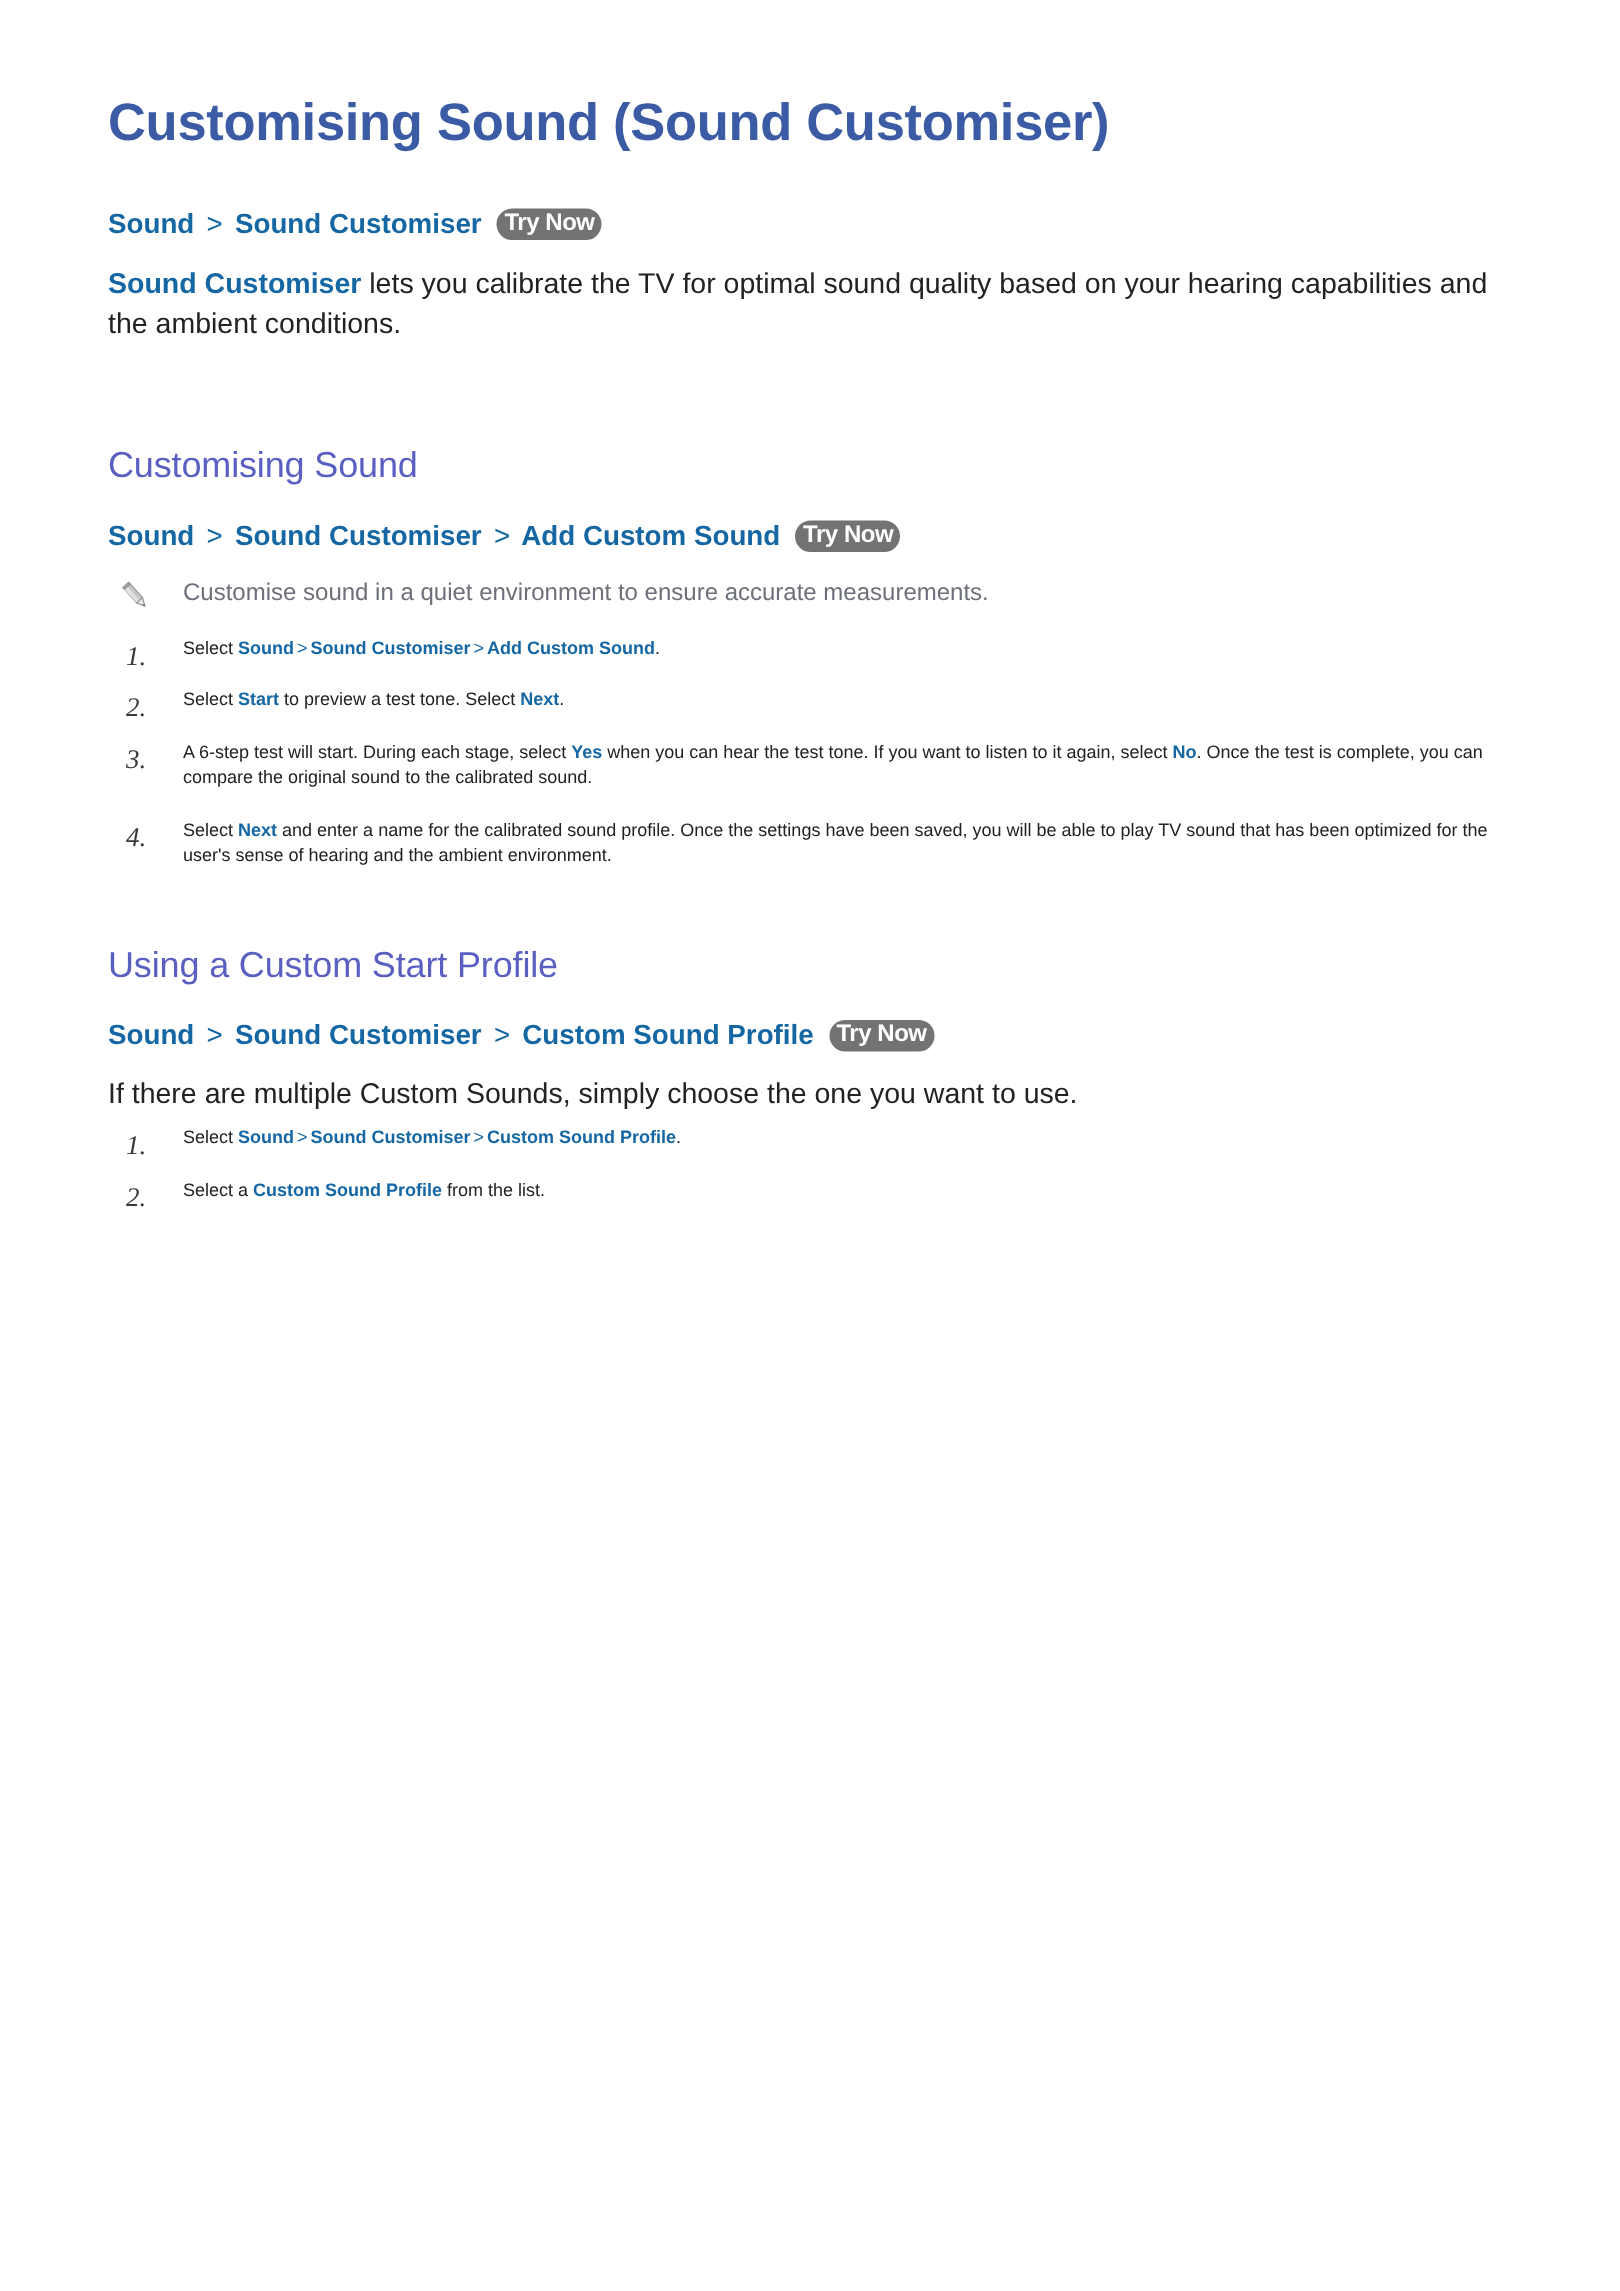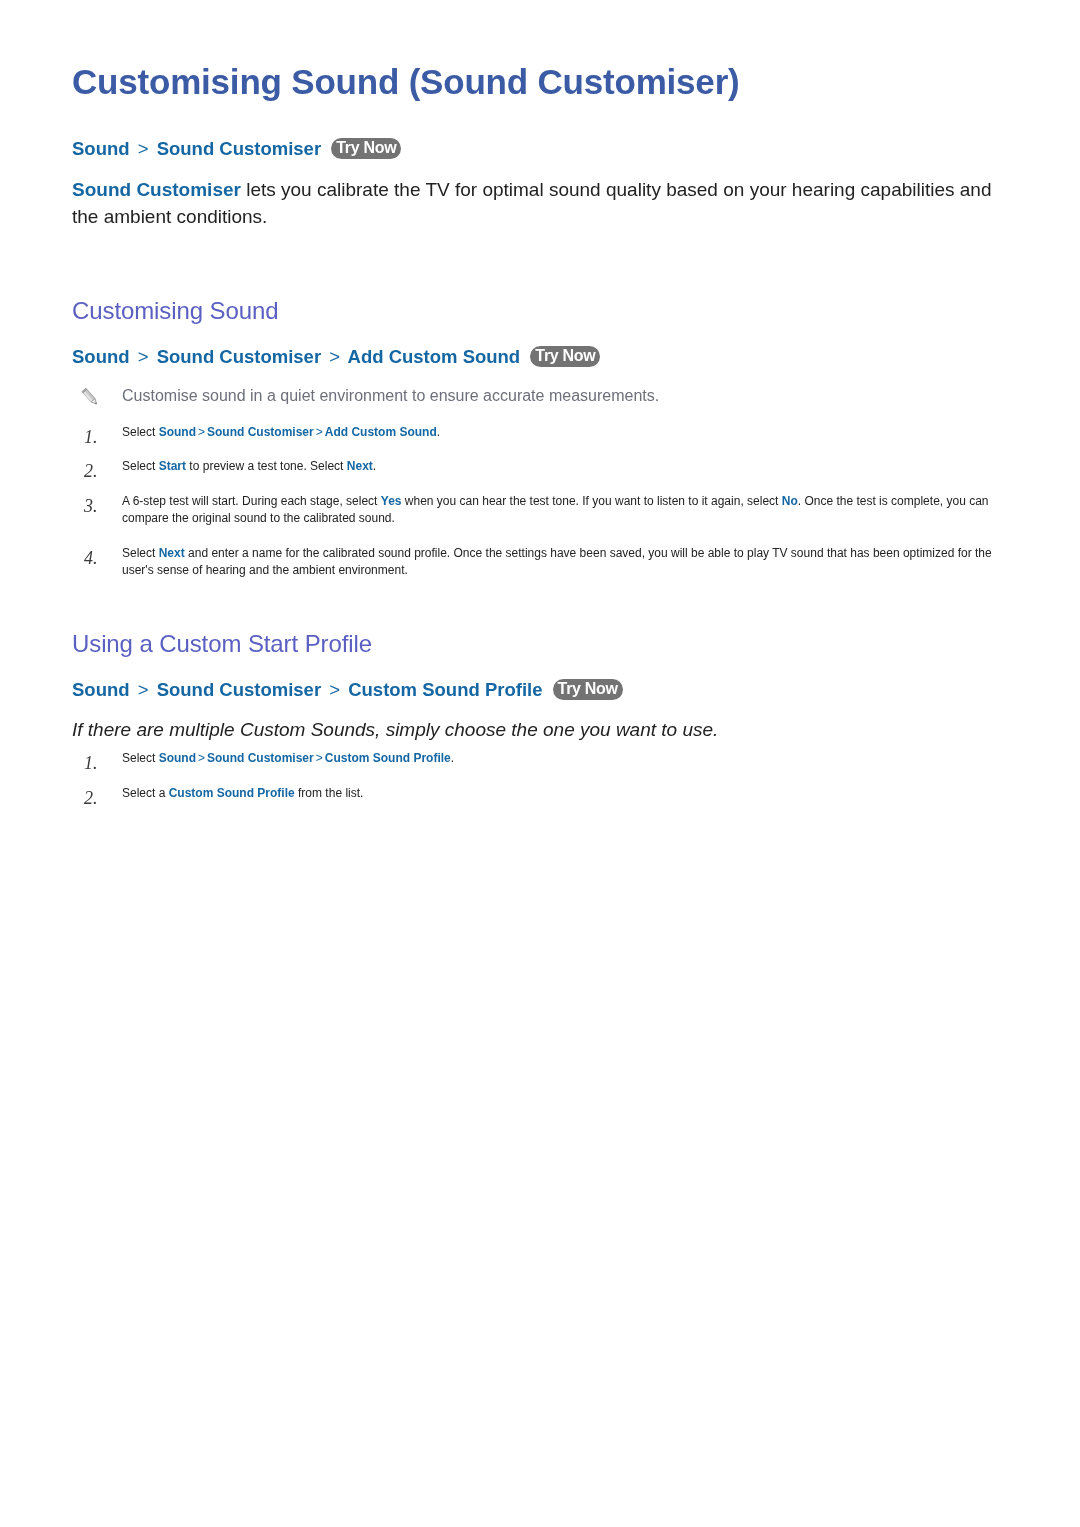--- a/index.html
+++ b/index.html
@@ -71,21 +71,21 @@
   }
 
   
   .para {
     font-size: 19px;
     color: #222222;
     line-height: 1.42;
     margin: 0 0 10px 0;
     max-width: 945px;
   }
-  .para.tight { margin-bottom: 4px; font-style: italic; }
+  .para.tight { margin-bottom: 4px; }
   b.blue {
     color: #1567a4;
     font-weight: bold;
   }
   .kw {
     color: #1567a4;
     font-weight: bold;
   }
   .kw .sep { font-weight: normal; padding: 0 2px; }
 

